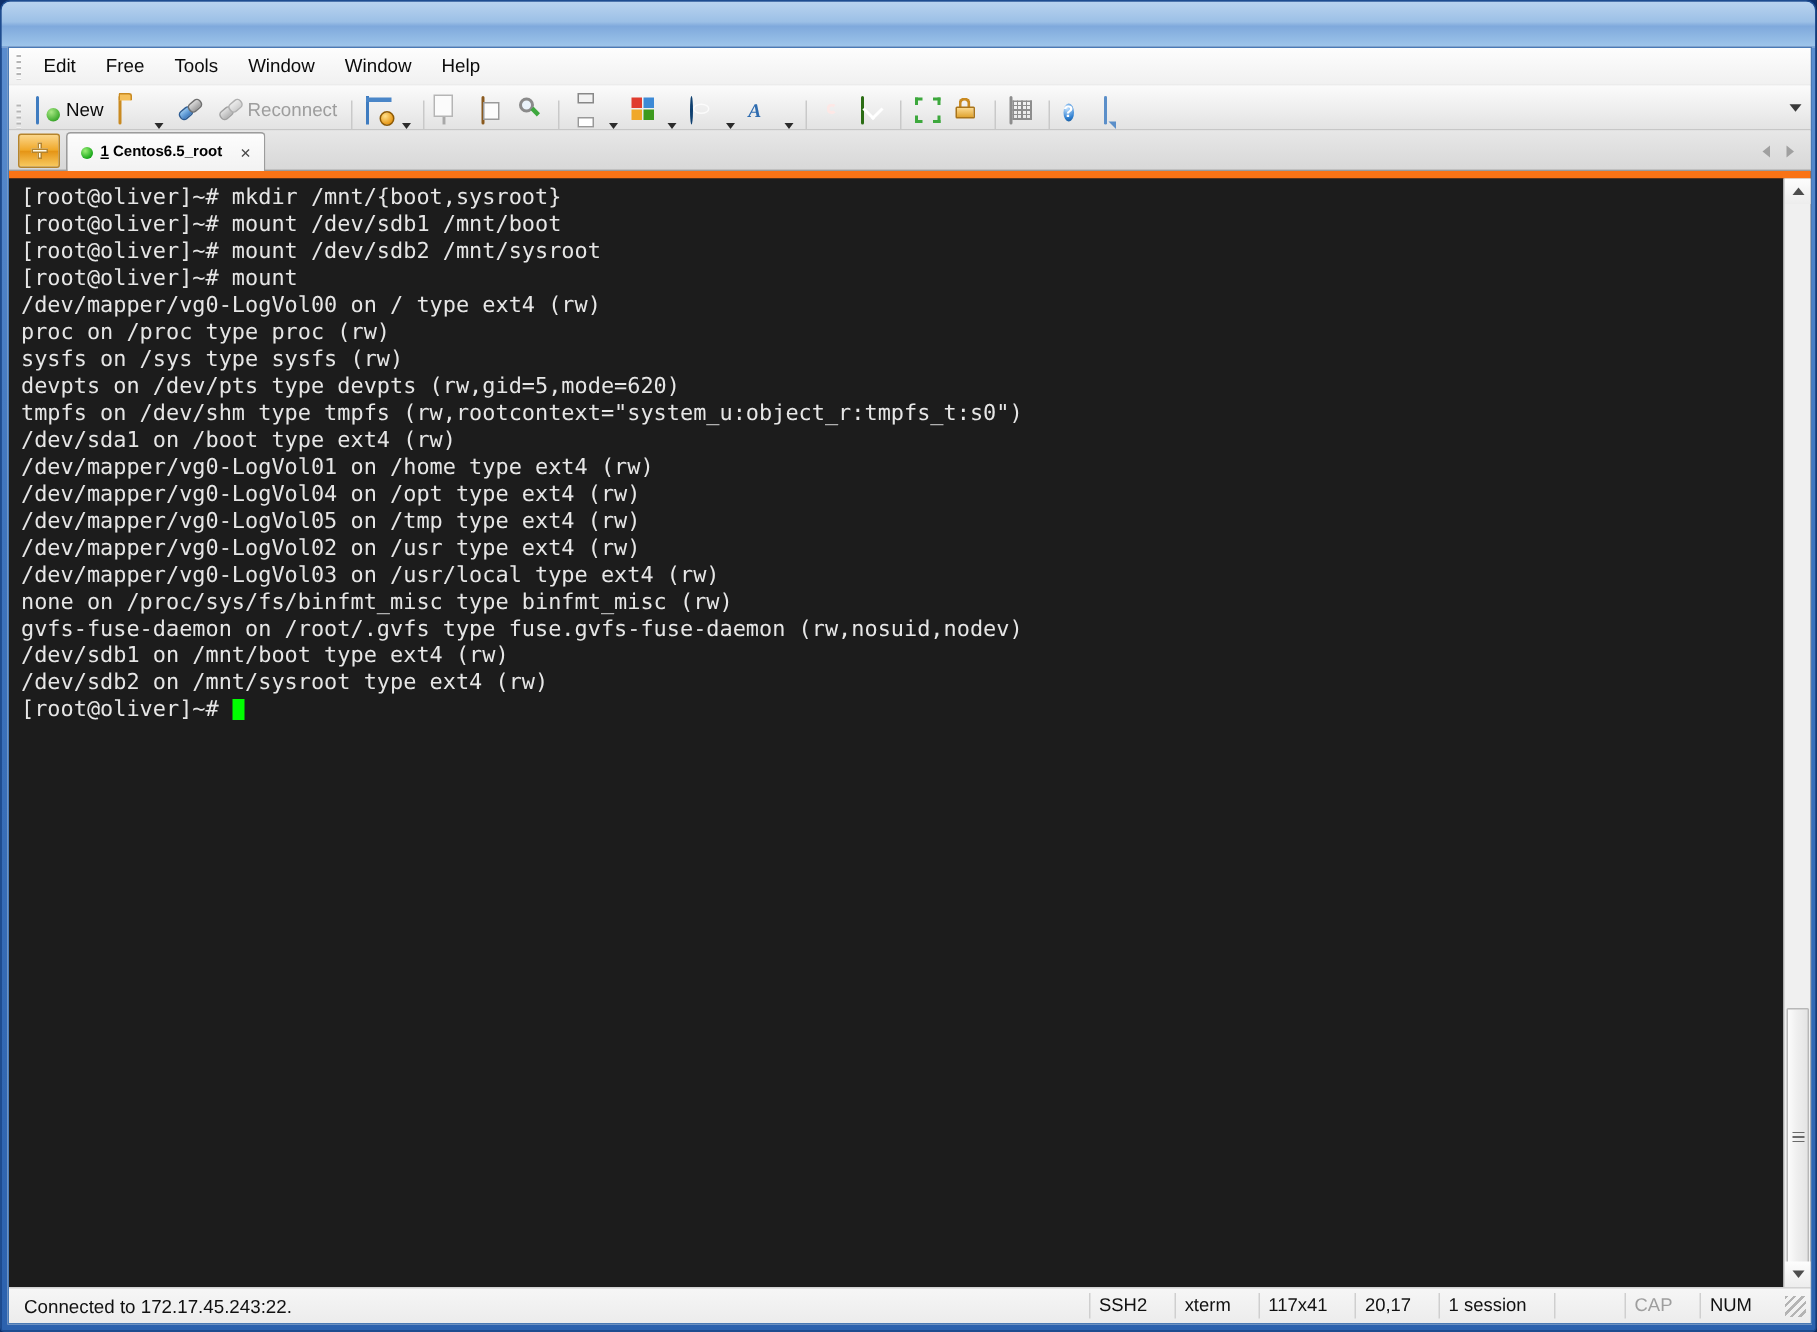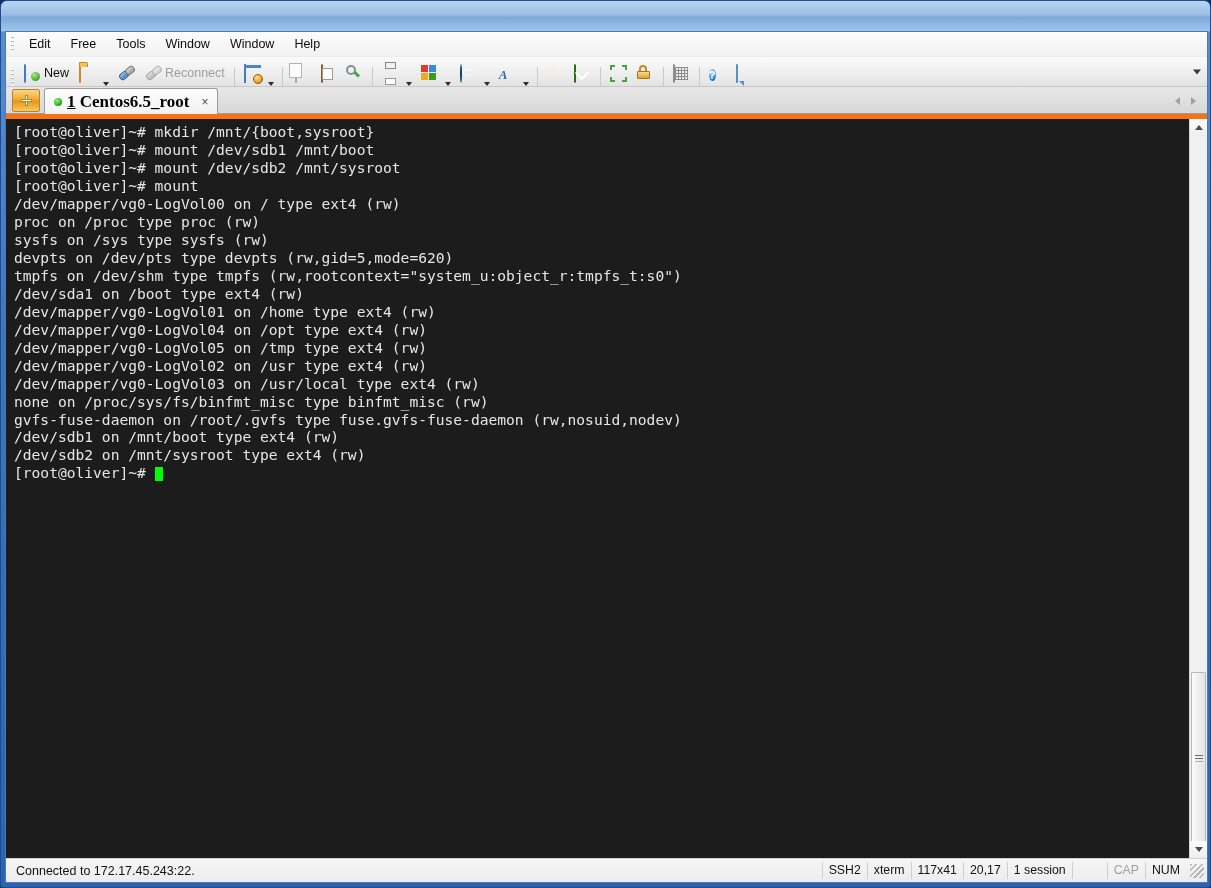--- a/index.html
+++ b/index.html
@@ -150,21 +150,21 @@
     height: 25px; display: flex; align-items: center;
     padding: 0 6px 0 9px; margin-left: 2px;
     background: linear-gradient(180deg,#fdfdfd 0%, #f2f2f2 100%);
     border: 1px solid #9c9c9c; border-bottom: none;
     border-radius: 3px 3px 0 0;
     position: relative; top: 1px;
   }
   .tab-dot { width: 8px; height: 8px; border-radius: 50%;
     background: radial-gradient(circle at 35% 32%, #9cf078, #1aa81a 70%, #0d6b0d);
     margin-right: 5px; flex:0 0 auto; }
-  .tab-label { font-size: 17px; color: #000; font-weight: bold; white-space: nowrap; font-family: Liberation Serif, serif; }
+  .tab-label { font-size: 10px; color: #000; font-weight: bold; white-space: nowrap; }
   .tab-label .idx { text-decoration: underline; }
   .tab-close {
     margin-left: 9px; font-size: 12px; color: #4b4b4b;
     width: 13px; text-align: center; line-height: 1;
   }
   #tab-navs { position: absolute; right: 6px; bottom: 4px; display: flex; align-items: center; }
   .tabnav { width: 16px; height: 16px; display:flex; align-items:center; justify-content:center; }
   .tn-l { width:0;height:0; border-top:4px solid transparent; border-bottom:4px solid transparent; border-right:5px solid #a0a0a0; }
   .tn-r { width:0;height:0; border-top:4px solid transparent; border-bottom:4px solid transparent; border-left:5px solid #a0a0a0; }
 
@@ -222,21 +222,21 @@
     transform: translate(-50%,-50%);
     width: 8px; height: 7px;
     background-image: repeating-linear-gradient(180deg,#6a6a6a 0 1px, transparent 1px 3px);
   }
 
   
   #statusbar {
     height: 23px; flex: 0 0 auto;
     background: linear-gradient(180deg,#f6f6f6 0%, #ececec 100%);
     border-top: 1px solid #d2d2d2;
-    display: flex; align-items: center;
+    display: flex; align-items: center; gap: 12px;
   }
   #status-msg { padding-left: 10px; font-size: 12.5px; color: #111; flex: 1 1 auto; white-space: nowrap; }
   .st-cell {
     font-size: 12.3px; color: #111;
     padding: 0 6px; height: 17px; line-height: 17px;
     border-left: 1px solid #cfcfcf;
     white-space: nowrap; flex: 0 0 auto;
   }
   .st-cell.dim { color: #9e9e9e; }
   .st-cell.wide { min-width: 22px; }

